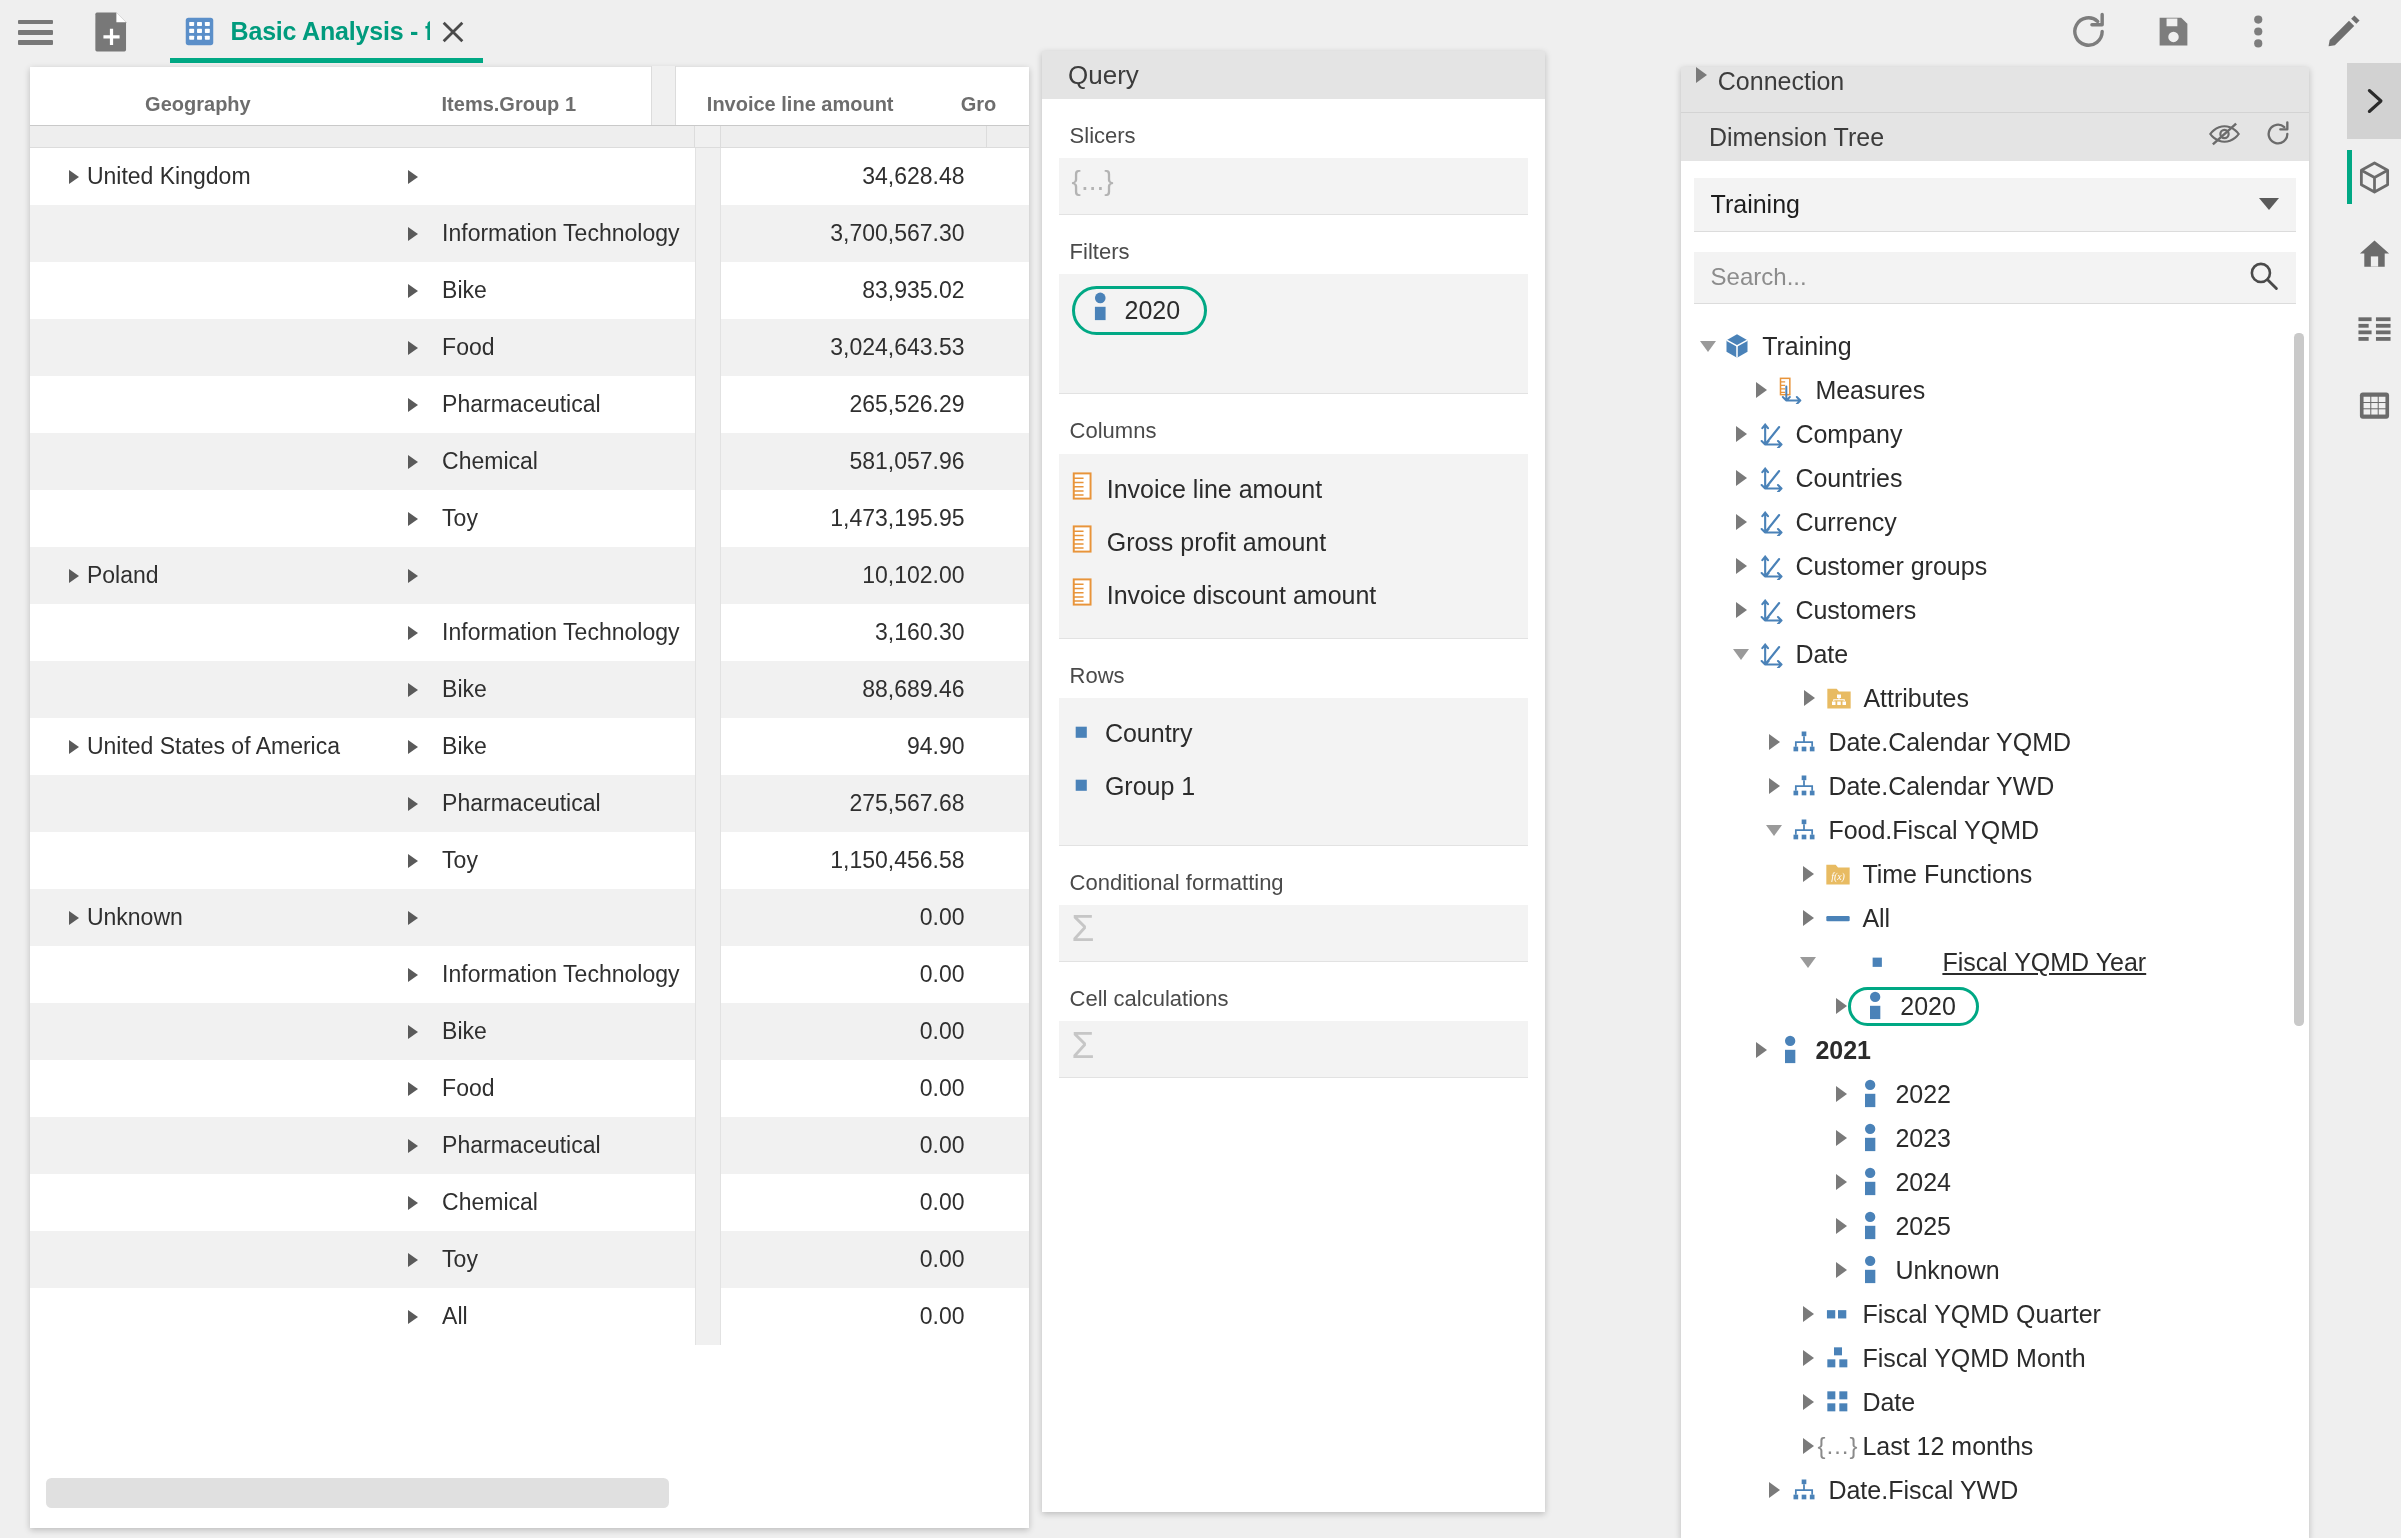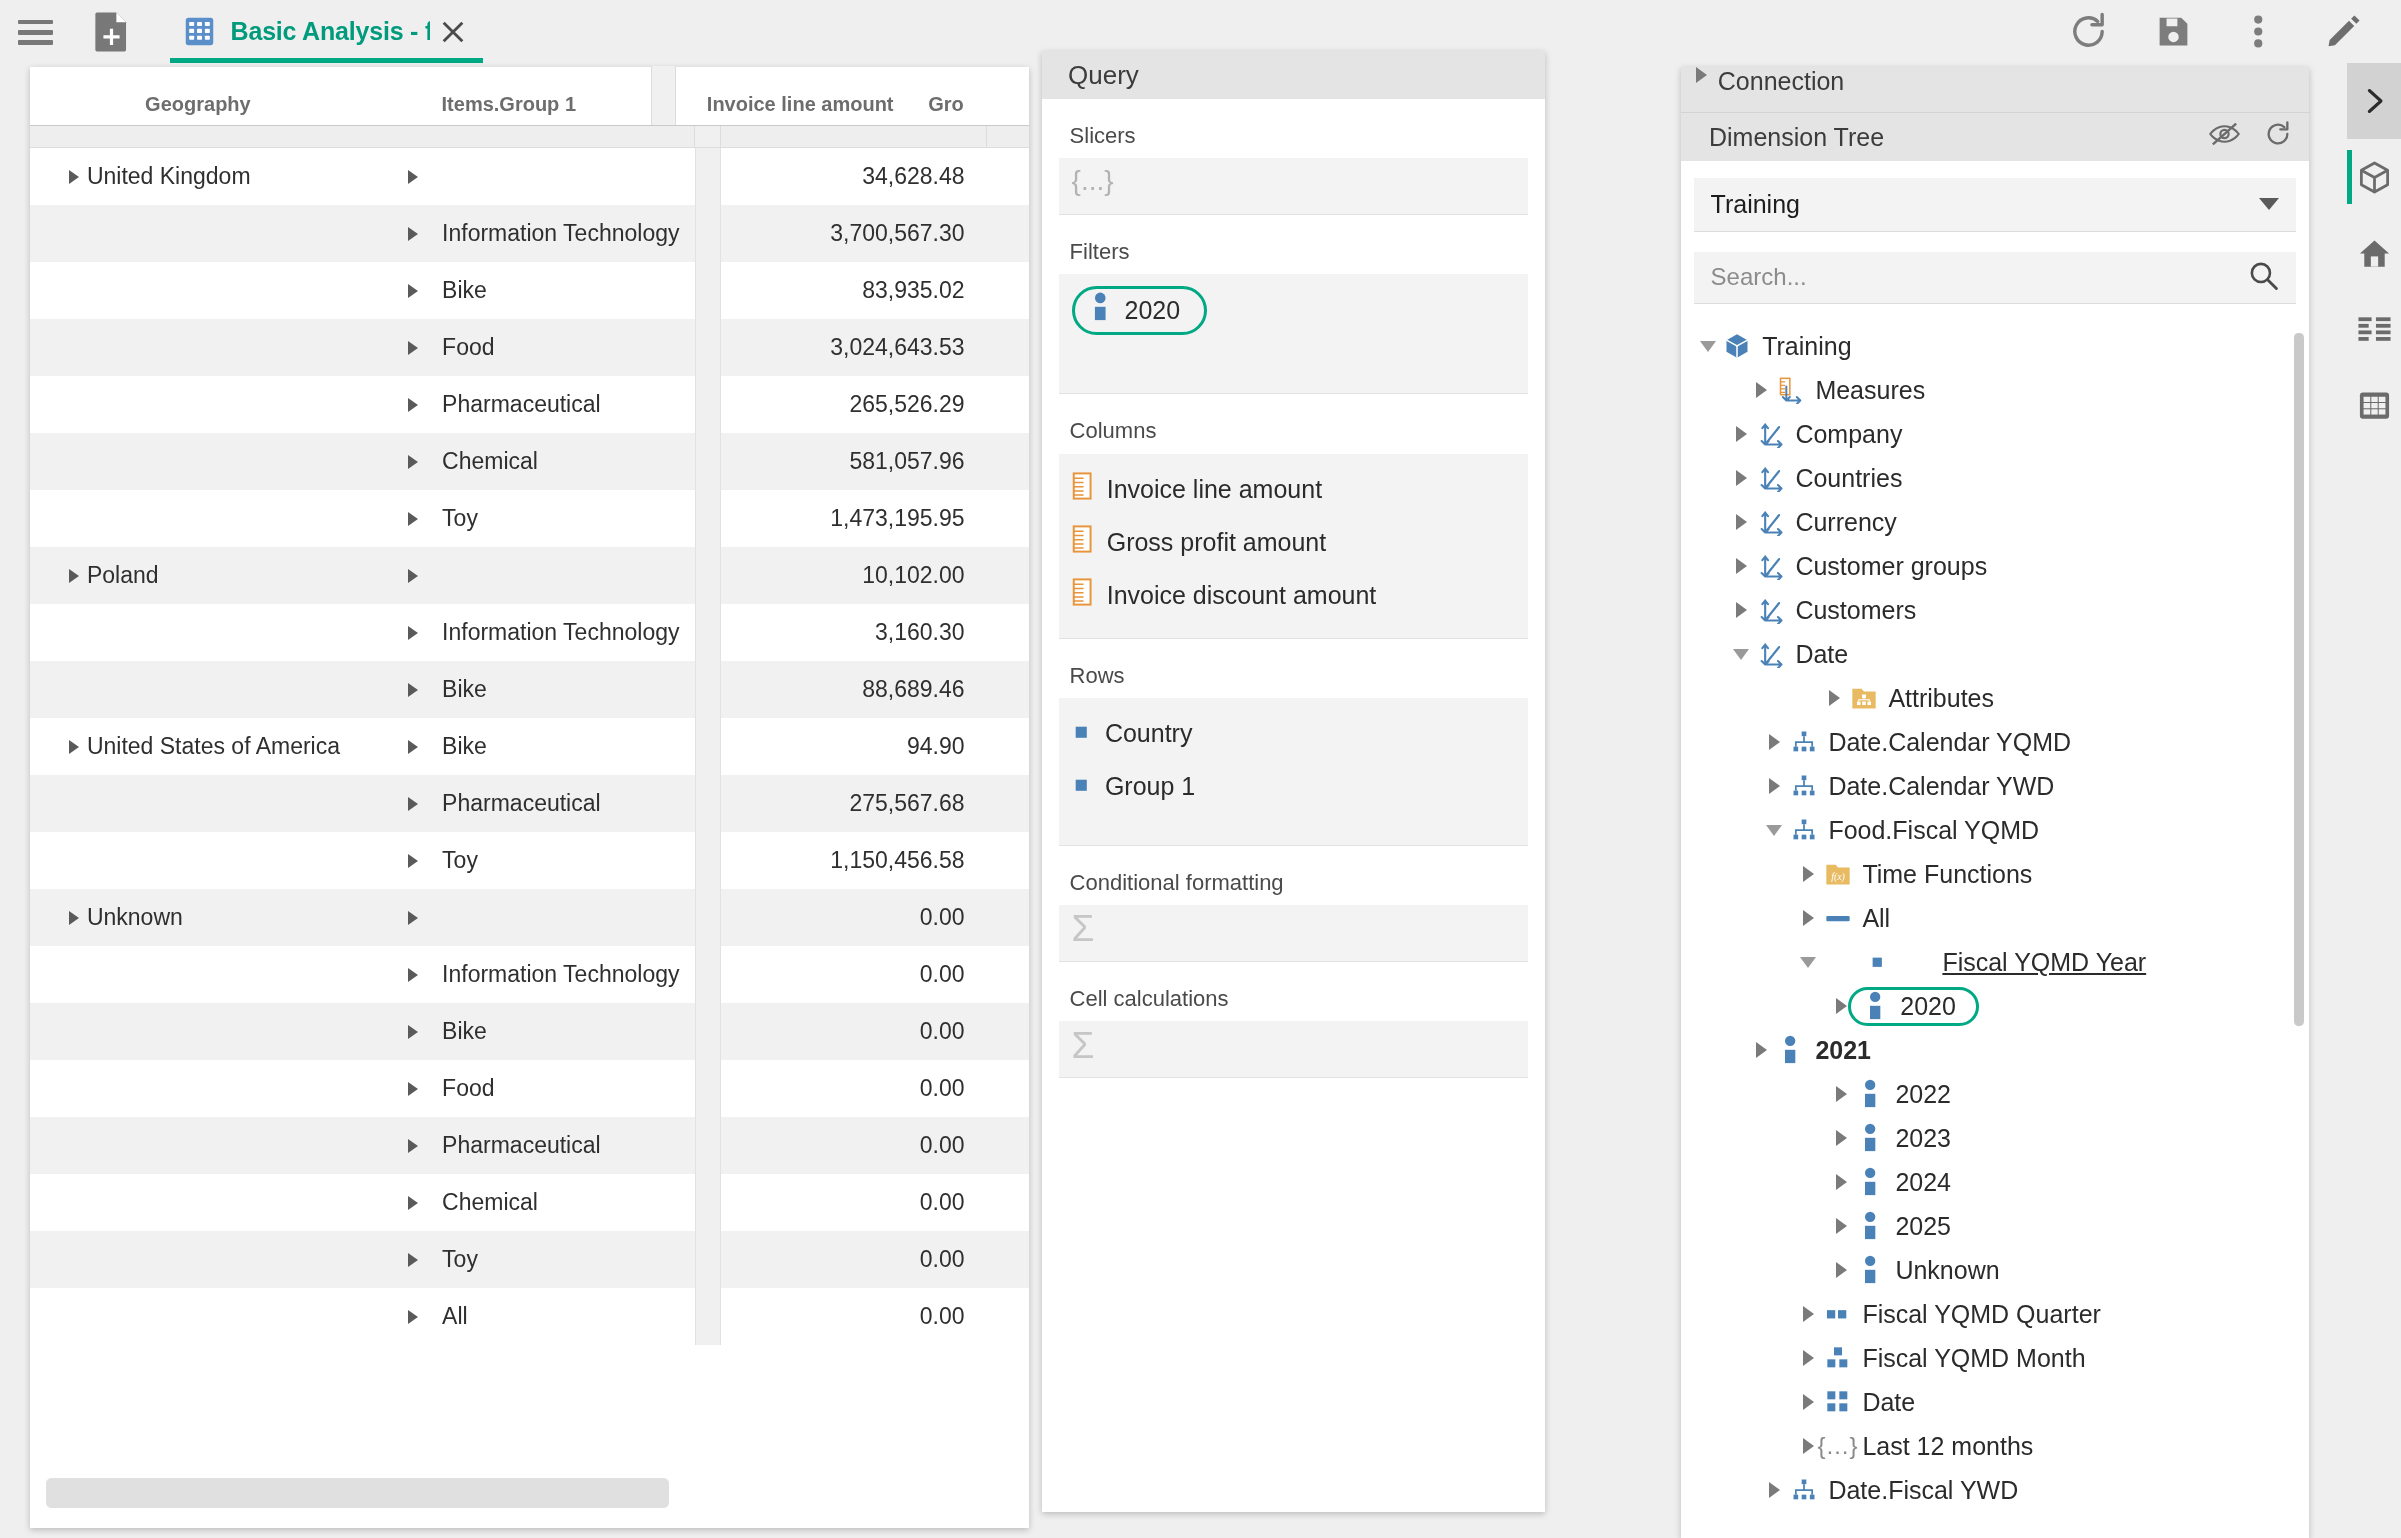--- a/index.html
+++ b/index.html
@@ -67,21 +67,21 @@
   .gh {
     font-size: 20px; font-weight: bold; color: #6d6d6d;
     padding-bottom: 9.2px; text-align: center; white-space: nowrap;
     overflow: hidden;
   }
   .gh-geo     { width: 360px; }
   .gh-group   { width: 305px; }
   .gh-gutter  { width: 26px; background: #f0f0f0; height: 59px;
                 border-left: 0.9px solid #dcdcdc; border-right: 0.9px solid #dcdcdc; }
   .gh-inv     { width: 266px; }
-  .gh-gross   { width: 111px; text-align: left; padding-left: 3.7px; }
+  .gh-gross   { width: 111px; text-align: center; padding-left: 3.7px; }
 
   .grid-subrow {
     display: flex; height: 22px; background: #eeeeee;
     border-bottom: 0.9px solid #dcdcdc;
   }
   .sub-a { width: 665px; border-right: 0.9px solid #dcdcdc;}
   .sub-gut { width: 26px; background: #f0f0f0;
              border-right: 0.9px solid #dcdcdc; }
   .sub-b { width: 266px; border-right: 0.9px solid #dcdcdc; }
   .sub-c { flex: 1; }
@@ -785,21 +785,21 @@
         <span class="exp">
           <span class="tri-d"></span>
         </span>
         <span class="ico">
           <svg width="28" height="28" viewBox="0 0 24 24">
             <path d="M7 21V4M7 21h14M7 21l-3-3M7 21l3-3M21 21l-3-3M21 21l-3 3M7 4l-2.4 3M7 4l2.4 3M7 21L19 6" fill="none" stroke="#4a82b8" stroke-width="1.8" stroke-linecap="round" stroke-linejoin="round"></path>
           </svg>
         </span>
         <span class="tlabel">Date</span>
       </div>
-      <div class="tnode" style="padding-left: 116px; margin-left: 25px;">
+      <div class="tnode" style="padding-left: 116px;">
         <span class="exp">
           <span class="tri-r"></span>
         </span>
         <span class="ico">
           <svg width="28" height="26" viewBox="0 0 24 22">
             <path d="M2 3h8l2 2.5h10V20H2z" fill="#e8bb62"></path>
             <g fill="#fff">
               <rect x="10.3" y="8" width="3.4" height="3"></rect>
               <rect x="6" y="14" width="3" height="3"></rect>
               <rect x="10.5" y="14" width="3" height="3"></rect>

